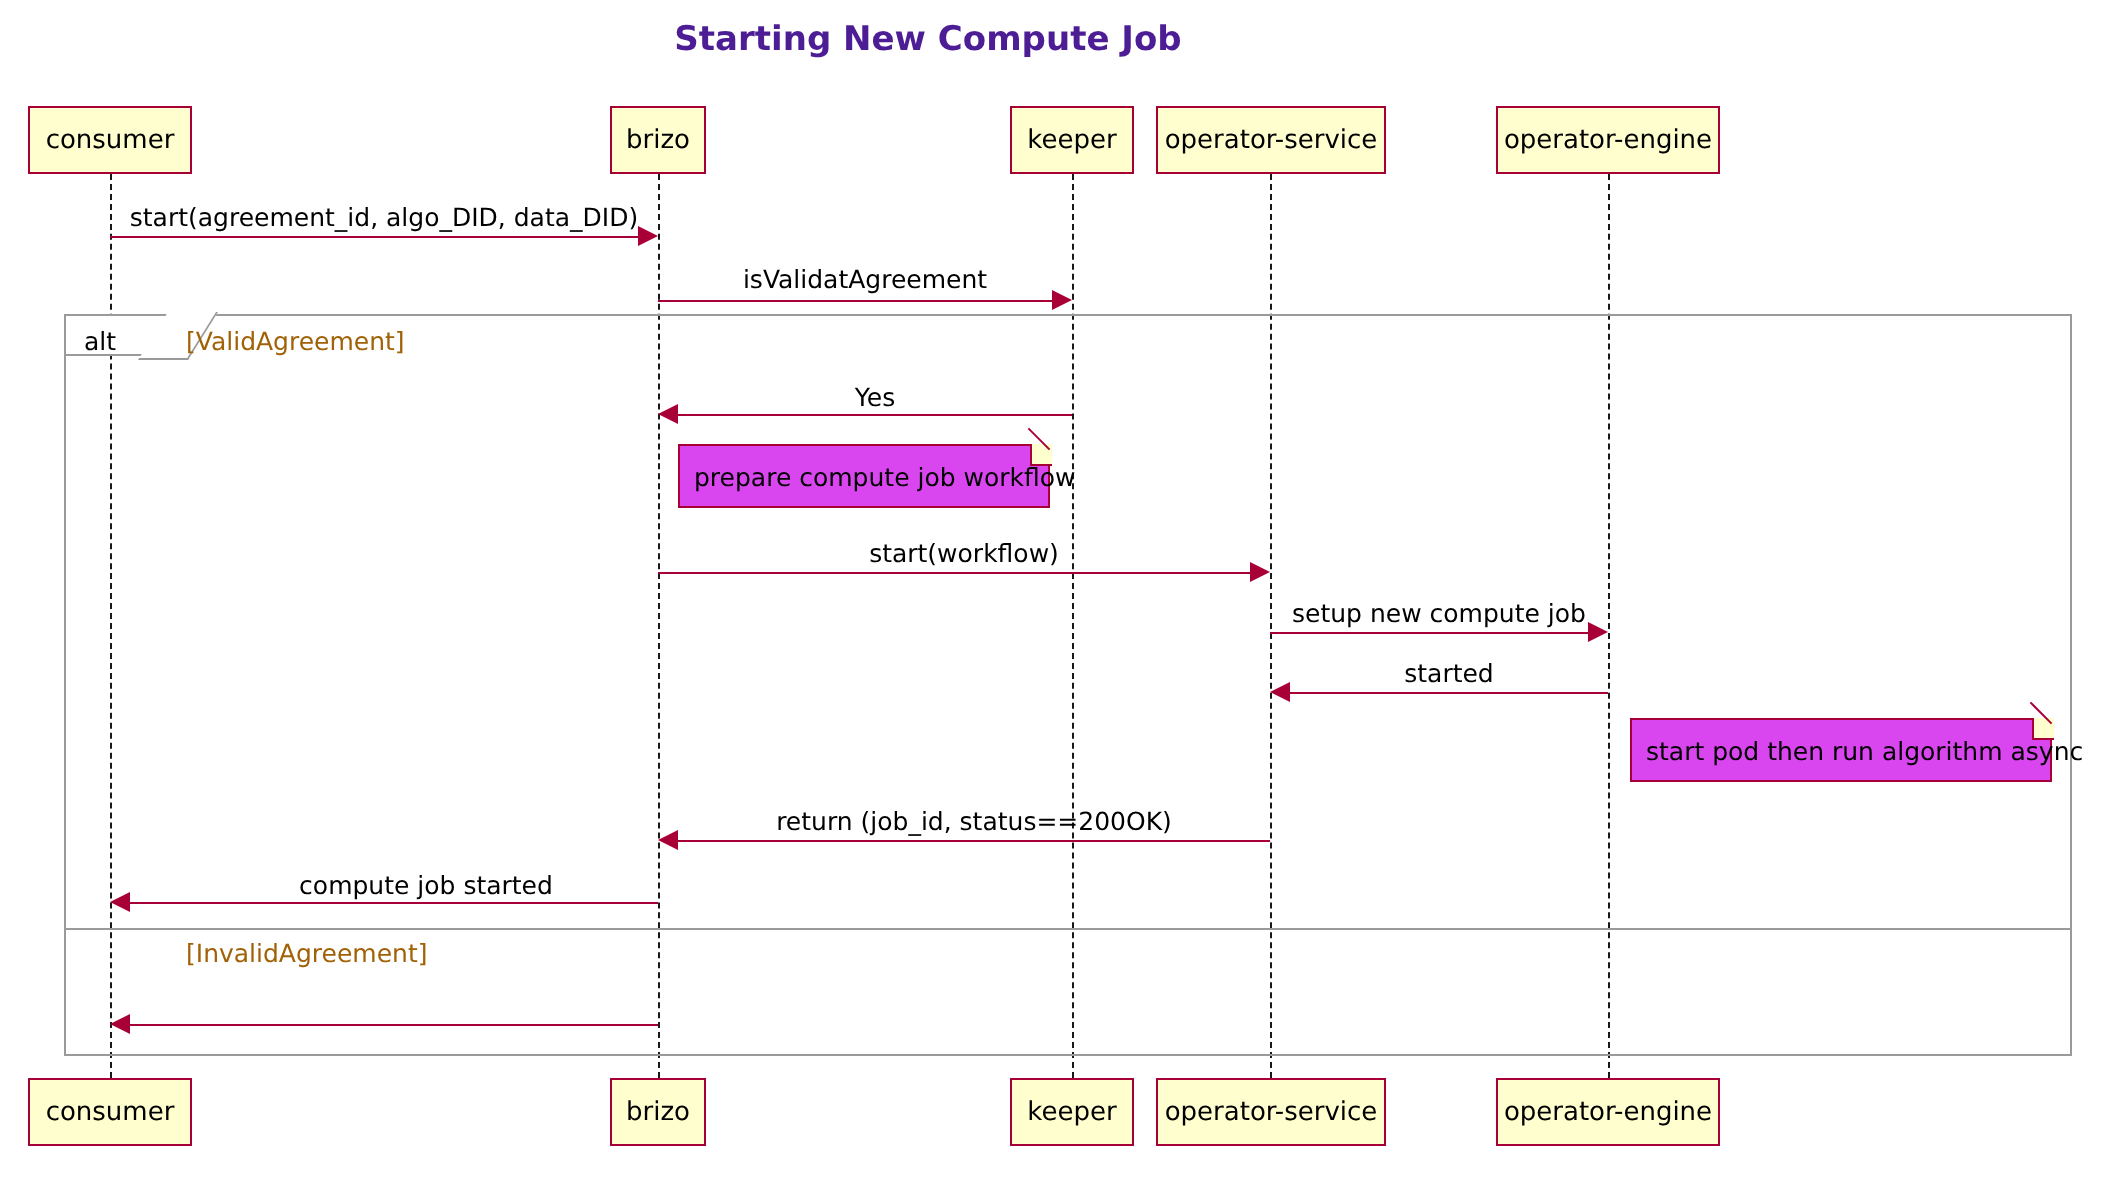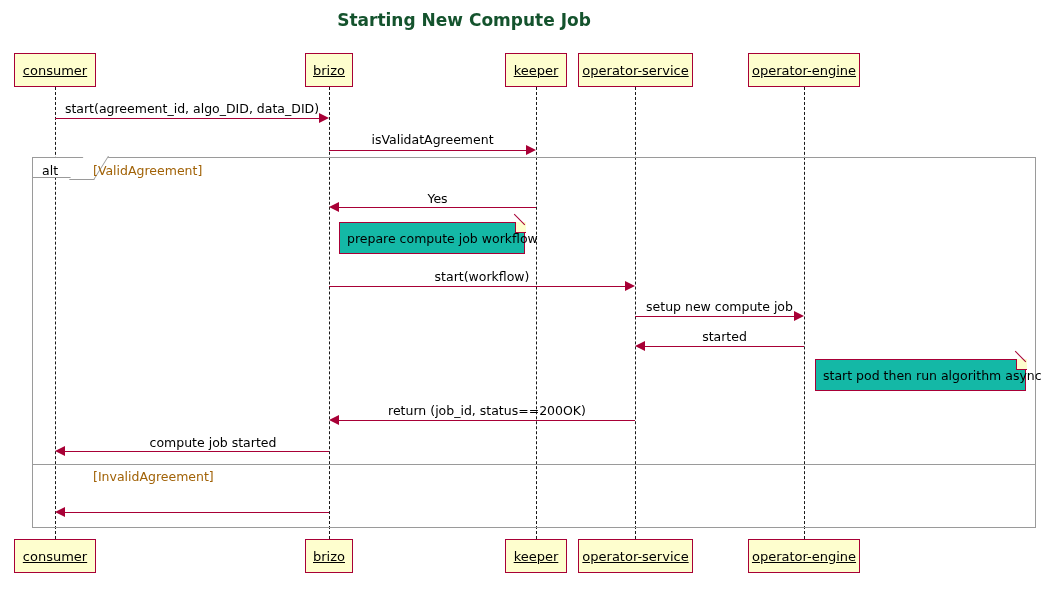--- a/index.html
+++ b/index.html
@@ -18,39 +18,38 @@
     overflow: hidden;
   }
   #diagram-title {
     position: absolute;
     left: 0;
     top: 10px;
     width: 928px;
     text-align: center;
     font-size: 17px;
     font-weight: bold;
-    color: #14532d;
+    color: #4c1d95;
     letter-spacing: 0px;
   }
   
   .participant {
     position: absolute;
     box-sizing: border-box;
     background: #FEFECE;
     border: 1.5px solid #A80036;
     color: #000000;
     font-size: 13px;
     text-align: center;
     line-height: 1;
     display: flex;
     align-items: center;
     justify-content: center;
   }
   .participant span {
-    text-decoration: underline;
     white-space: nowrap;
   }
   
   .lifeline {
     position: absolute;
     width: 0;
     border-left: 1.5px dashed #181818;
   }
   
   .msg-line {
@@ -75,21 +74,21 @@
     position: absolute;
     font-size: 12.5px;
     color: #000000;
     white-space: nowrap;
     text-align: center;
   }
   
   .note {
     position: absolute;
     box-sizing: border-box;
-    background: #14b8a6;
+    background: #d946ef;
     border: 1.4px solid #A80036;
     font-size: 12.5px;
     color: #000000;
     display: flex;
     align-items: center;
     padding-left: 7px;
     white-space: nowrap;
   }
   .note-fold-mask {
     position: absolute;

